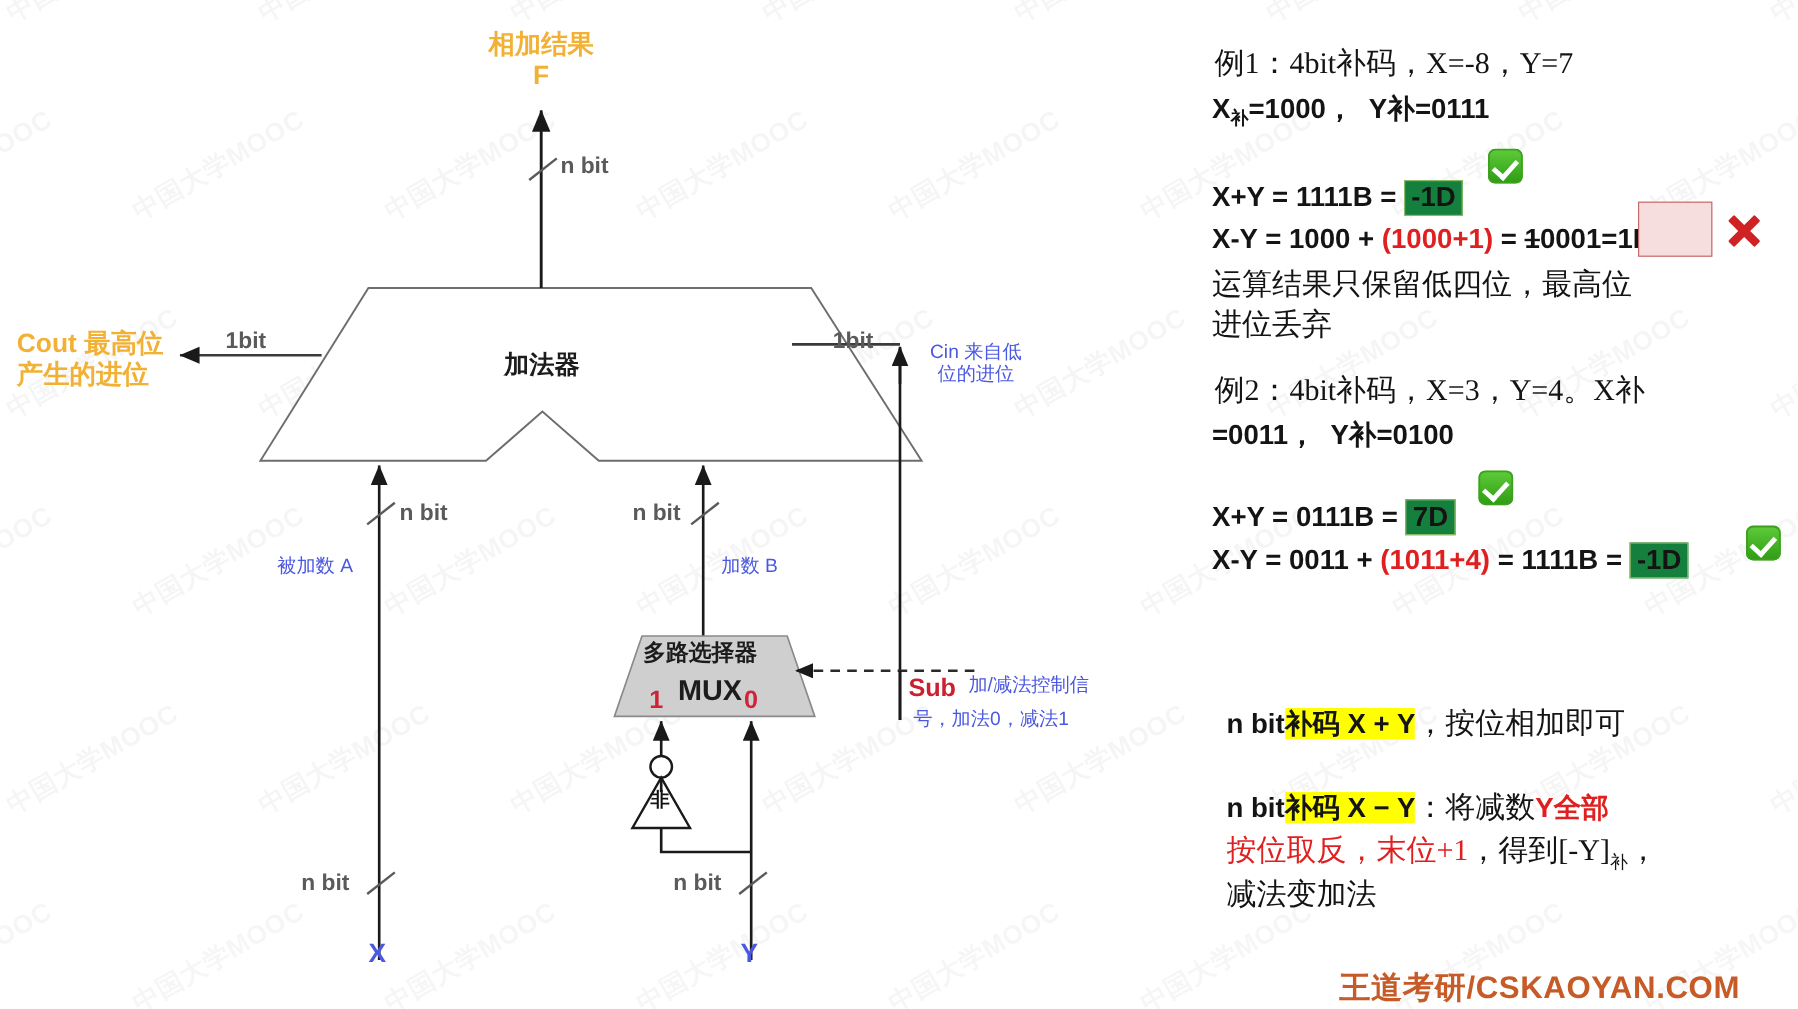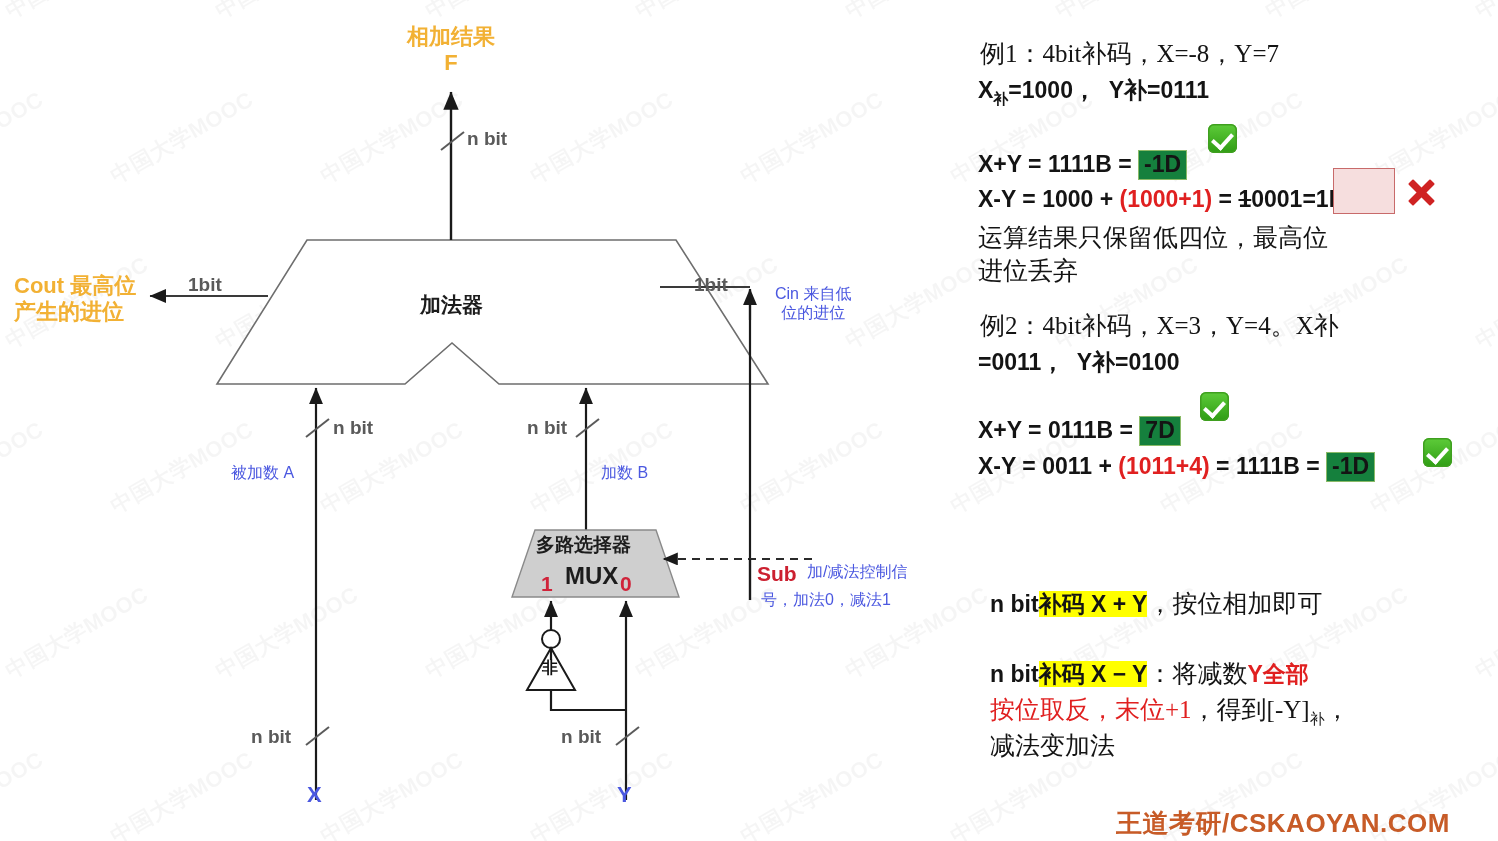--- a/index.html
+++ b/index.html
@@ -96,21 +96,21 @@
   }
   .gate-text {
     color: #111;
     font-size: 16px;
     font-weight: 700;
   }
 
   
   #panel {
     position: absolute;
-    left: 968px; top: 0;
+    left: 1000px; top: 0;
     width: 498px; height: 841px;
     z-index: 2;
   }
   .ptext {
     position: absolute;
     white-space: pre;
     line-height: 1.30;
     color: #141414;
   }
   .serif {

